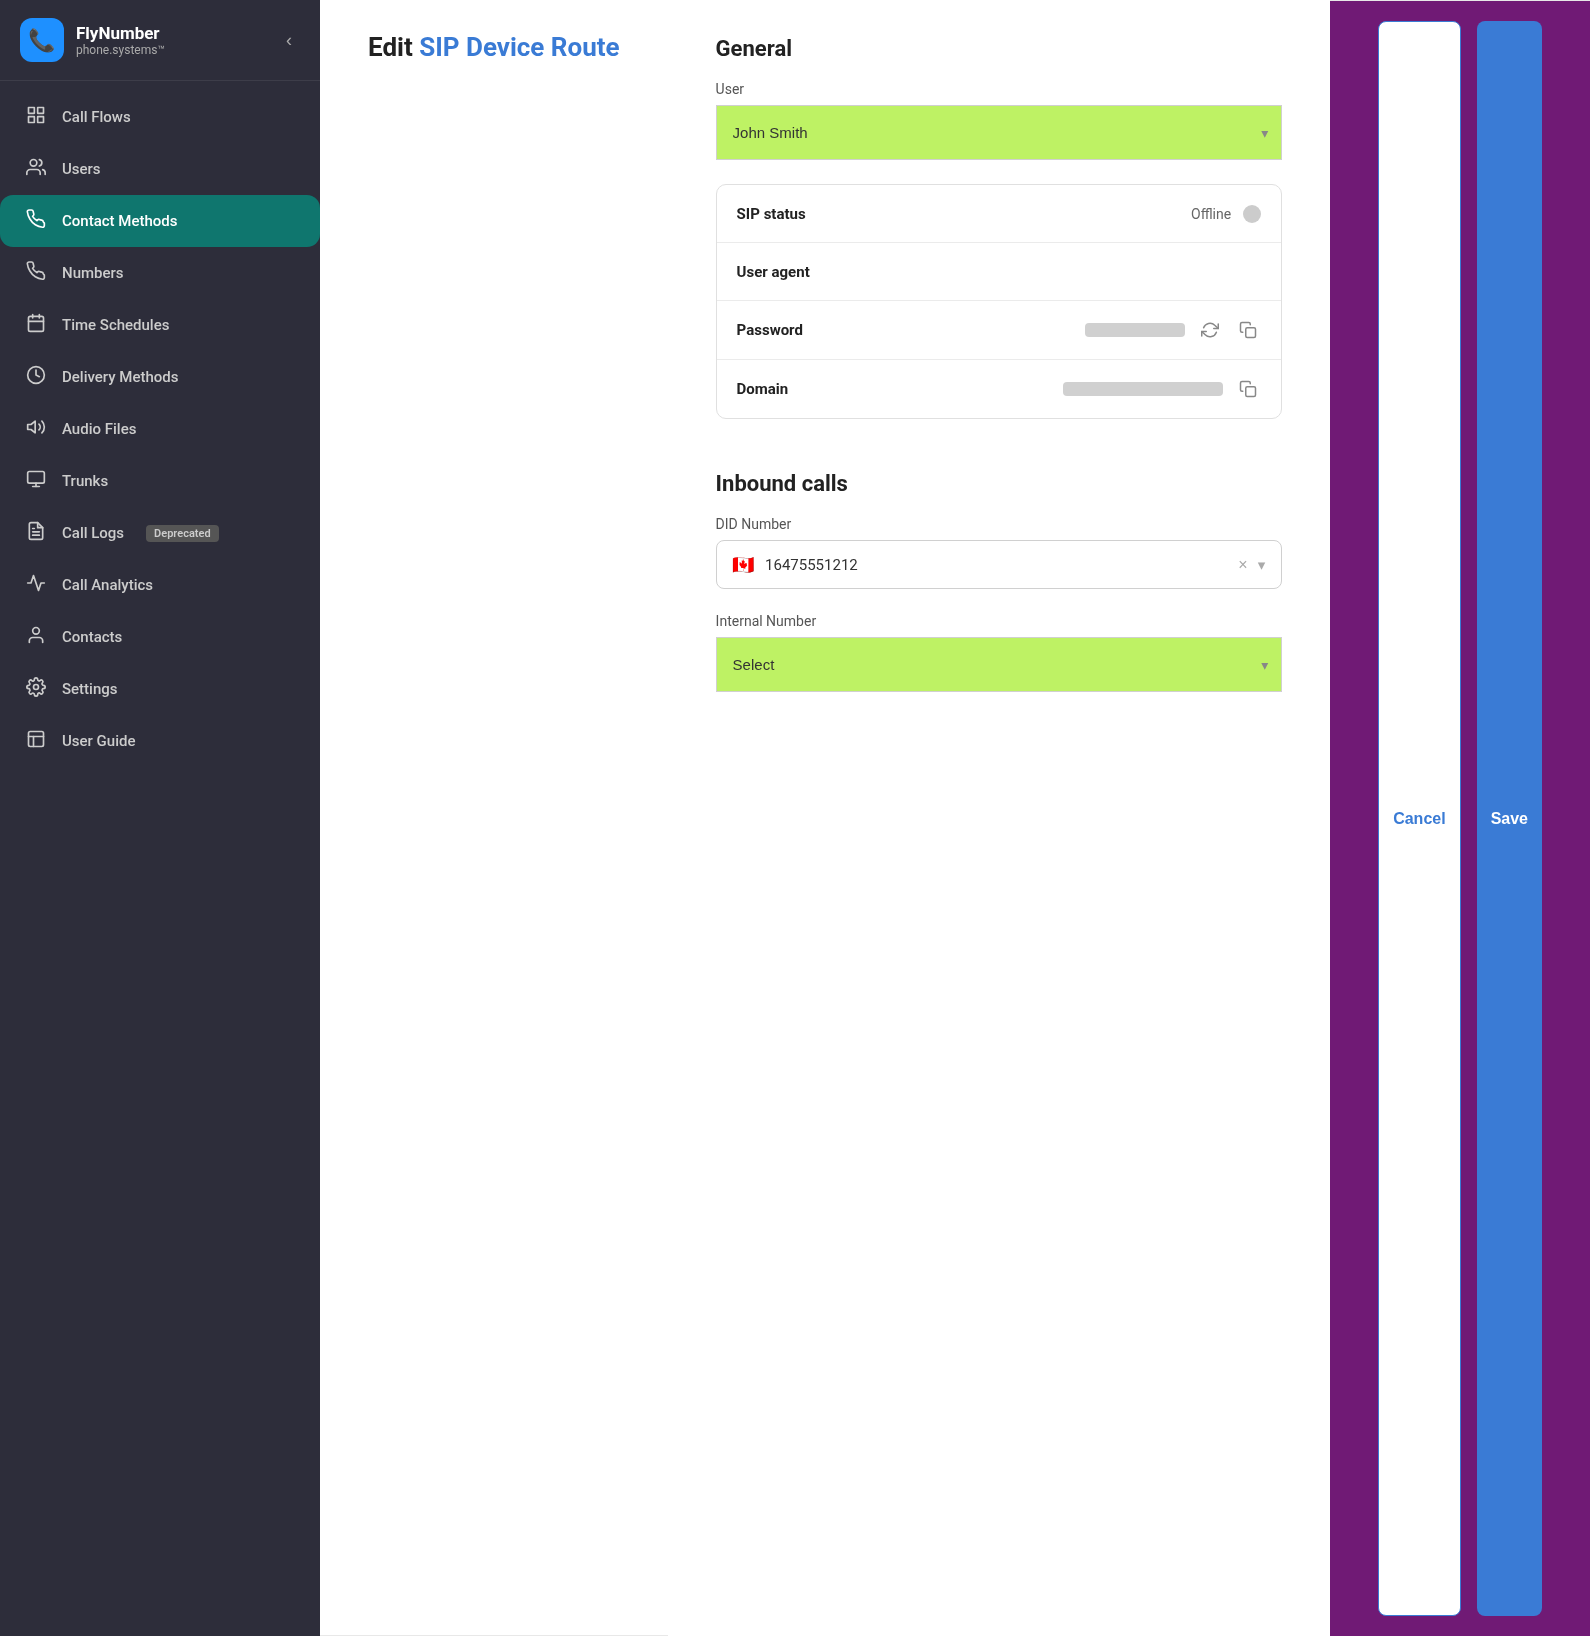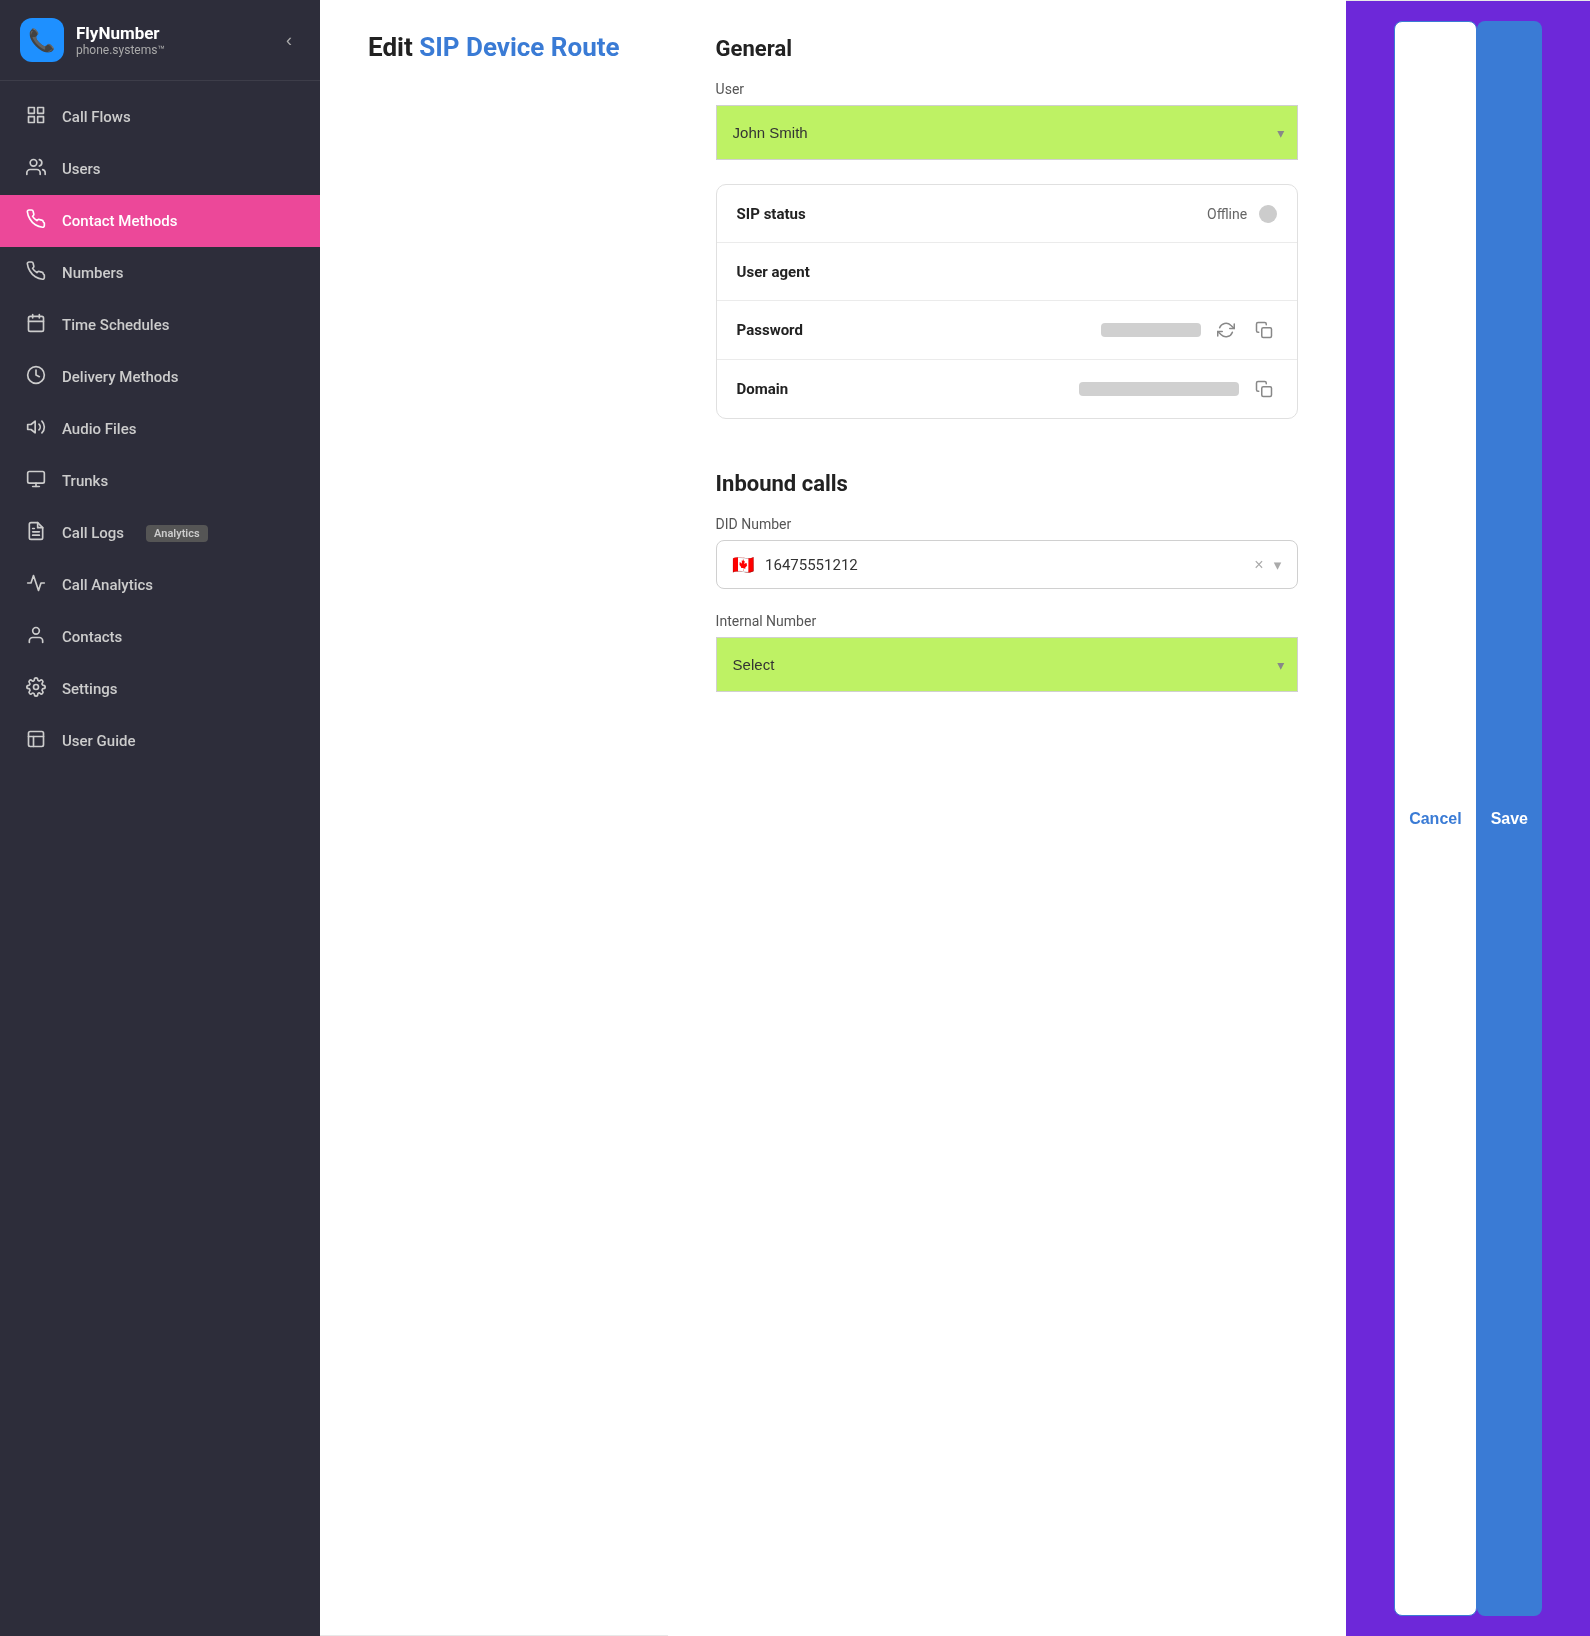--- a/index.html
+++ b/index.html
@@ -75,22 +75,23 @@
       padding: 14px 24px;
       cursor: pointer;
       color: #ccc;
       font-size: 15px;
       font-weight: 500;
       transition: background 0.15s;
       position: relative;
     }
 
     .nav-item.active {
-      background: #ec4899;
+      background: #0f766e;
       color: #fff;
+      border-radius: 13px;
     }
 
     .nav-item .nav-icon {
       font-size: 18px;
       width: 24px;
       text-align: center;
       flex-shrink: 0;
     }
 
     .nav-item .deprecated-badge {
@@ -300,21 +301,22 @@
       font-size: 16px;
       line-height: 1;
       padding: 2px;
     }
 
     
     .footer-actions {
       padding: 20px 48px;
       border-top: 1px solid #e8e8e8;
       display: flex;
-      background: #6d28d9;
+      gap: 16px;
+      background: #701a75;
       position: sticky;
       bottom: 0;
     }
 
     .btn-cancel {
       flex: 1;
       padding: 14px;
       border: 1.5px solid #3a7bd5;
       background: #fff;
       color: #3a7bd5;
@@ -447,21 +449,21 @@
       <span class="nav-icon">
         <svg width="20" height="20" viewBox="0 0 24 24" fill="none" stroke="currentColor" stroke-width="2" stroke-linecap="round" stroke-linejoin="round">
             <path d="M14 2H6a2 2 0 0 0-2 2v16a2 2 0 0 0 2 2h12a2 2 0 0 0 2-2V8z"></path>
             <polyline points="14 2 14 8 20 8"></polyline>
             <line x1="16" y1="13" x2="8" y2="13"></line>
             <line x1="16" y1="17" x2="8" y2="17"></line>
             <polyline points="10 9 9 9 8 9"></polyline>
           </svg>
       </span>
       <span>Call Logs</span>
-      <span class="deprecated-badge">Analytics</span>
+      <span class="deprecated-badge">Deprecated</span>
     </div>
 
     <div class="nav-item">
       <span class="nav-icon">
         <svg width="20" height="20" viewBox="0 0 24 24" fill="none" stroke="currentColor" stroke-width="2" stroke-linecap="round" stroke-linejoin="round">
             <polyline points="22 12 18 12 15 21 9 3 6 12 2 12"></polyline>
           </svg>
       </span>
       <span>Call Analytics</span>
     </div>

